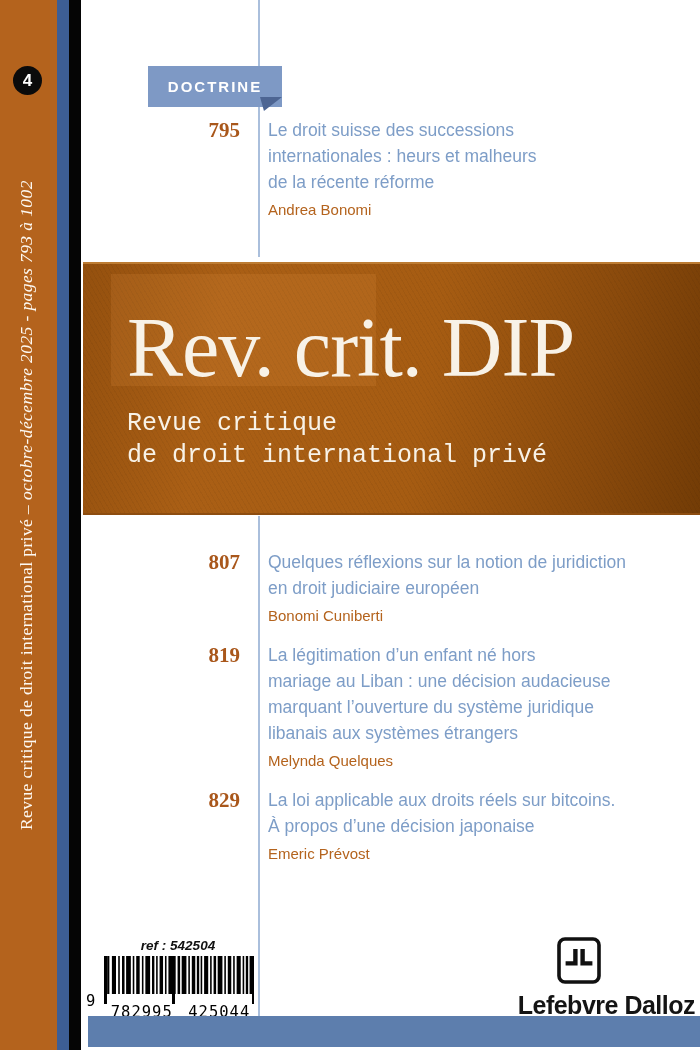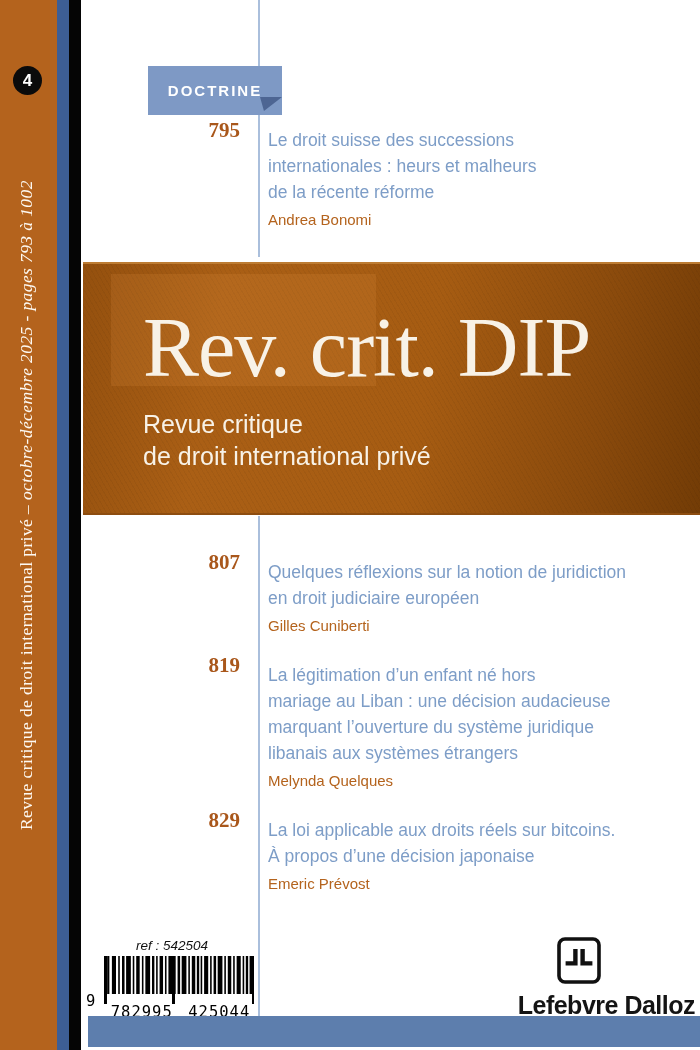--- a/index.html
+++ b/index.html
@@ -22,53 +22,53 @@
                 text-align:center; white-space:nowrap;
                 color:#fdf8f1; font-family:"Liberation Serif", serif; font-size:17.5px; letter-spacing:0.4px; }
   .spine-text .st-issue { font-style:italic; }
 
   
   .vline { position:absolute; left:258px; width:2px; background:#aabfdc; }
   .vline-top { top:0; height:257px; }
   .vline-bottom { top:516px; height:500px; }
 
   
-  .doctrine-ribbon { position:absolute; left:148px; top:66px; width:134px; height:49px;
+  .doctrine-ribbon { position:absolute; left:148px; top:66px; width:134px; height:41px;
                      background:#7e99c5; color:#ffffff; font-weight:bold; font-size:15px;
                      letter-spacing:2px; display:flex; align-items:center; justify-content:center; z-index:2;text-align:center; }
   .doctrine-fold { position:absolute; left:260px; top:97px; width:22px; height:14px;
                    background:#4d6593; clip-path:polygon(0 0, 100% 0, 18% 100%); z-index:2; }
 
   
   .toc { position:absolute; left:150px; right:10px; }
   .toc-top { top:117px; }
   .toc-bottom { top:549px; }
   .entry { display:flex; margin-bottom:13px; }
   .entry .num { width:90px; margin-right:28px; text-align:right;
                 color:#a9571b; font-weight:bold; font-size:21px; line-height:26px;font-family:Liberation Serif, serif; }
-  .entry .body { flex:1;margin-top:10px; }
+  .entry .body { flex:1; }
   .entry .tline { color:#7d9dc7; font-size:17.5px; line-height:26px; }
   .entry .author { color:#b4631d; font-size:15px; line-height:26px; margin-top:2px; }
 
   
   .banner { position:absolute; left:83px; top:262px; right:0; height:253px;
             background:
               repeating-linear-gradient(60deg, rgba(0,0,0,0.045) 0 1px, rgba(0,0,0,0) 1px 4px),
               linear-gradient(100deg, #94500e 0%, #aa5f15 22%, #a65c12 55%, #8a4a0c 82%, #733c06 100%);
             border-top:2px solid #bd7c33; border-bottom:2px solid #8d4d10;
-            color:#f8f2e7; padding:42px 0 0 60px; z-index:1; }
+            color:#f8f2e7; padding:42px 0 0 44px; z-index:1; }
   .banner-patch { position:absolute; left:28px; top:10px; width:265px; height:112px;
                   background:rgba(255,176,92,0.12); }
   .banner-title { font-family:"Liberation Serif", serif; font-weight:normal;
                   font-size:84px; line-height:1.0; letter-spacing:-1px; position:relative; }
-  .banner-sub { margin-top:18px; font-size:25px; line-height:32px; font-weight:normal; position:relative; }
-
-  
-  .ref-label { position:absolute; left:86px; top:938px; width:172px; text-align:center;
-               font-style:italic; font-weight:normal; font-size:13.5px; color:#111; }
+  .banner-sub { margin-top:18px; font-size:25px; line-height:32px; font-weight:normal; position:relative;font-family:Liberation Mono, monospace; }
+
+  
+  .ref-label { position:absolute; left:92px; top:938px; width:172px; text-align:center;
+               font-style:italic; font-weight:bold; font-size:13.5px; color:#111; }
   .barcode { position:absolute; left:86px; top:956px; width:172px; height:56px; }
   .barcode .bars { position:absolute; left:18px; right:4px; top:0; height:38px; }
   .barcode .bars svg { width:100%; height:100%; }
   .guard { position:absolute; top:0; width:2.5px; height:48px; background:#000; }
   .g1 { left:18px; } .g2 { left:86px; } .g3 { right:4px; }
   .bc-digits { position:absolute; left:0; right:0; top:36px; height:20px; display:flex;
                font-family:"DejaVu Sans Mono", monospace; font-size:15.5px; color:#000; }
   .bc-digits .d0 { width:17px; text-align:left; }
   .bc-digits .dg { flex:1; text-align:center; letter-spacing:1px;margin-top:11px; }
 
@@ -121,21 +121,21 @@
       <div>de droit international privé</div>
     </div>
   </div>
 
   <section class="toc toc-bottom">
     <div class="entry">
       <div class="num">807</div>
       <div class="body">
         <div class="tline">Quelques réflexions sur la notion de juridiction</div>
         <div class="tline">en droit judiciaire européen</div>
-        <div class="author">Gilles Cuniberti</div>
+        <div class="author">Bonomi Cuniberti</div>
       </div>
     </div>
     <div class="entry">
       <div class="num">819</div>
       <div class="body">
         <div class="tline">La légitimation d’un enfant né hors</div>
         <div class="tline">mariage au Liban : une décision audacieuse</div>
         <div class="tline">marquant l’ouverture du système juridique</div>
         <div class="tline">libanais aux systèmes étrangers</div>
         <div class="author">Melynda Quelques</div>

